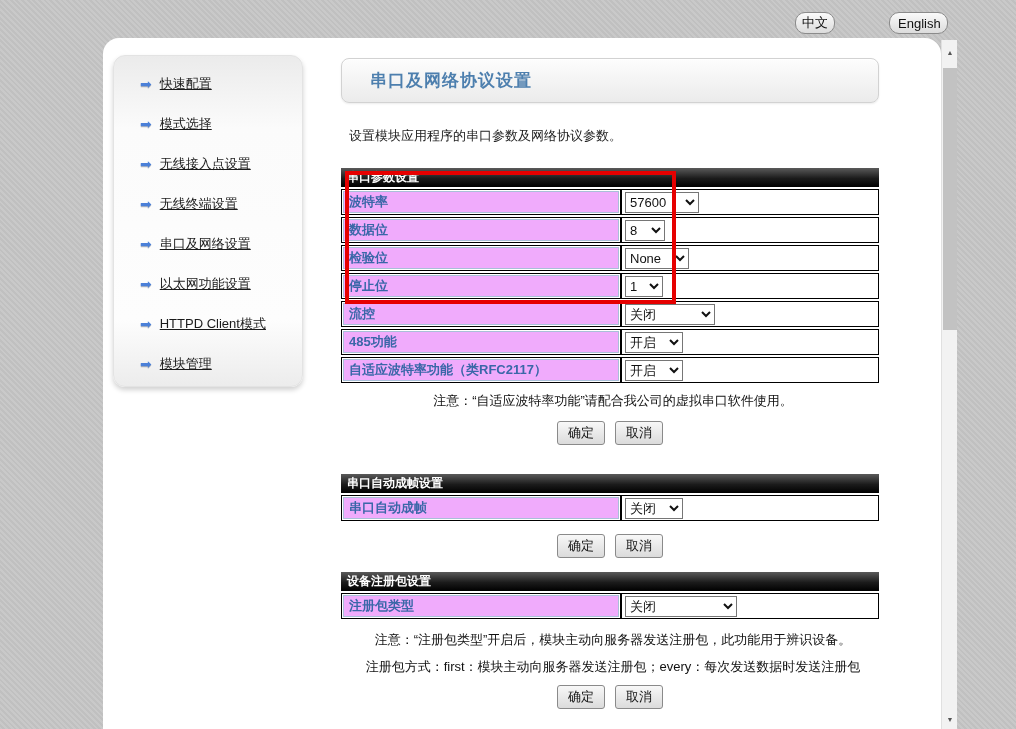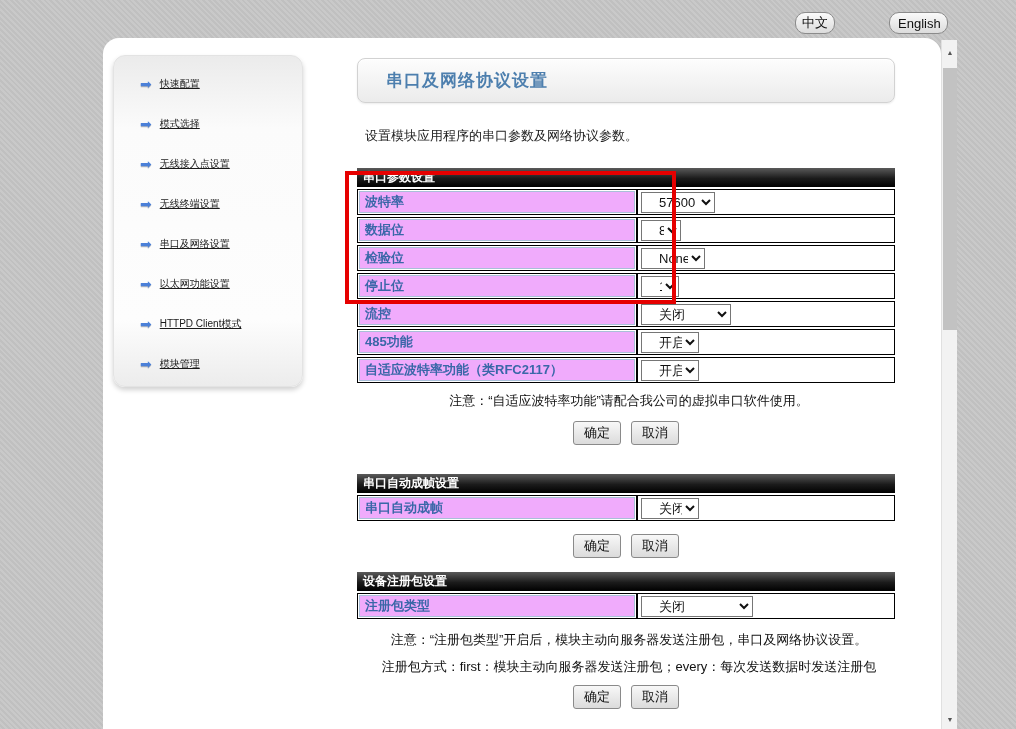--- a/index.html
+++ b/index.html
@@ -43,24 +43,24 @@
   
   .sidebar {
     position:absolute; left:10px; top:17px; width:190px; height:332px;
     border-radius:12px; border:1px solid #e3e3e3;
     background:linear-gradient(180deg,#ebebeb 0%,#fbfbfb 22%,#fdfdfd 80%,#ececec 100%);
     box-shadow:0 3px 5px rgba(0,0,0,.18);
     padding:19px 0 0 26px;
   }
   .side-item { display:flex; align-items:center; gap:8px; height:18px; margin-bottom:22px; cursor:pointer; }
   .side-arrow { color:#4b80d8; font-size:14px; line-height:1; text-shadow:0 1px 0 rgba(0,0,0,.25); }
-  .side-label { font-size:10px; color:#1a1a1a; text-decoration:underline; white-space:nowrap; }
-
-  
-  .main-col { position:absolute; left:254px; top:0; width:538px; }
+  .side-label { font-size:13px; color:#1a1a1a; text-decoration:underline; white-space:nowrap; }
+
+  
+  .main-col { position:absolute; left:238px; top:0; width:538px; }
 
   .title-box {
     margin-top:20px; height:45px; border:1px solid #d2d2d2; border-radius:8px;
     background:linear-gradient(#fdfdfd,#ebebeb);
     box-shadow:inset 0 1px 0 #fff, 0 1px 2px rgba(0,0,0,.08);
     display:flex; align-items:center; padding-left:28px;
   }
   .title-box span { font-size:17px; font-weight:bold; color:#4d7fae; letter-spacing:1px; }
 
   .page-desc { margin:24px 0 0 8px; font-size:13px; color:#222; height:16px; }
@@ -75,21 +75,21 @@
   .row { height:26px; border:1px solid #000; display:flex; margin-bottom:2px; background:#fff; }
   .row-label { width:280px; padding:1px; border-right:2px solid #000; display:flex; }
   .row-label-inner {
     flex:1; background:#f0abfc; border:1px solid #a9bfd8;
     display:flex; align-items:center; padding-left:5px;
     color:#3a67a8; font-weight:bold; font-size:13px; white-space:nowrap;
   }
   .row-value { flex:1; display:flex; align-items:center; padding-left:3px; background:#fff; }
   select {
     height:21px; font-size:13px; border:1px solid #767676; background:#fff;
-    font-family:inherit; color:#111;padding-left:13px;
+    font-family:inherit; color:#111;
   }
 
   .note { font-size:13px; color:#111; margin-left:6px; height:17px; white-space:nowrap;text-align:center; }
   .btn-bar { display:flex; justify-content:center; gap:10px; }
   .btn {
     min-width:44px; height:24px; font-size:13px; font-family:inherit;
     border:1px solid #8a8a8a; border-radius:3px;
     background:linear-gradient(#f8f8f8,#dbdbdb); color:#111;
     padding:0 10px; cursor:pointer;
   }
@@ -252,21 +252,21 @@
       <div class="row">
         <div class="row-label">
             <div class="row-label-inner">注册包类型</div>
           </div>
         <div class="row-value">
           <select style="width:112px"><option>关闭</option></select>
         </div>
       </div>
     </div>
 
-    <div class="note" id="note-reg1">注意：“注册包类型”开启后，模块主动向服务器发送注册包，串口及网络协议设置。</div>
+    <div class="note" id="note-reg1">注意：“注册包类型”开启后，模块主动向服务器发送注册包，此功能用于辨识设备。</div>
     <div class="note" id="note-reg2">注册包方式：first：模块主动向服务器发送注册包；every：每次发送数据时发送注册包</div>
 
     <div class="btn-bar" id="btns-reg">
       <button class="btn">确定</button>
       <button class="btn">取消</button>
     </div>
 
   </div>
 
   <div class="highlight-box"></div>

